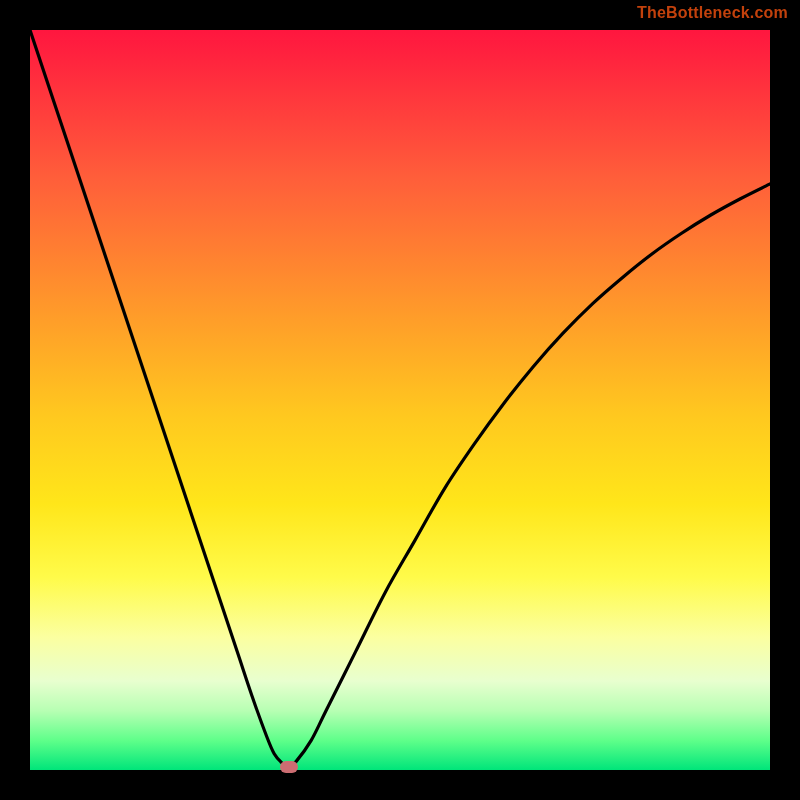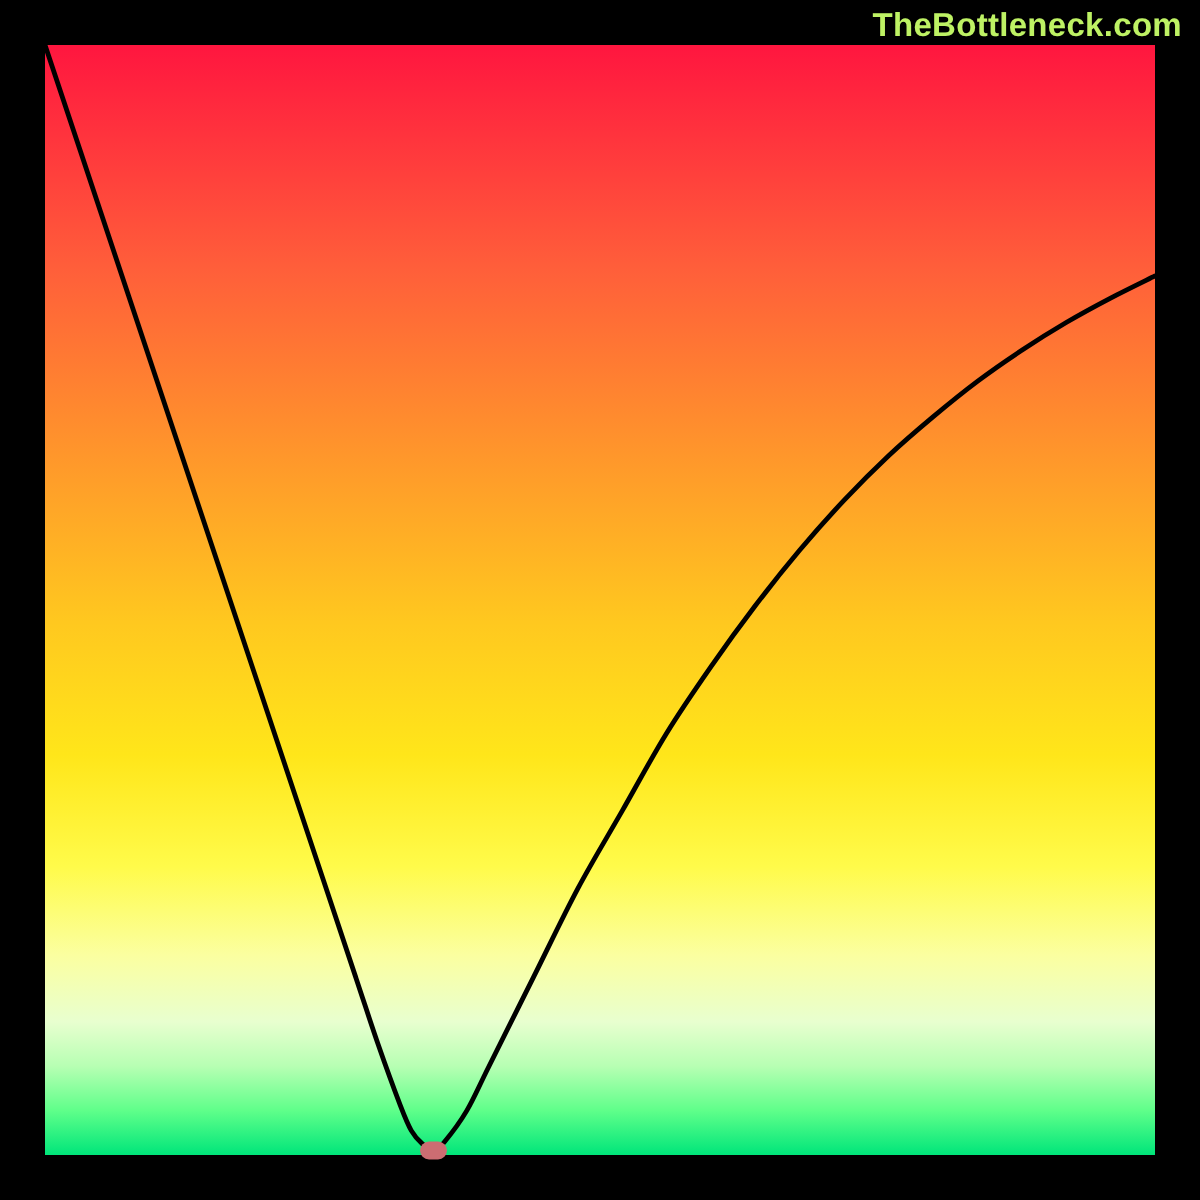--- a/index.html
+++ b/index.html
@@ -8,23 +8,23 @@
     position: relative;
     width: 800px;
     height: 800px;
     background: #000;
   }
   .watermark {
     position: absolute;
     top: 4px;
     right: 12px;
     font-family: Arial, Helvetica, sans-serif;
-    font-size: 22px;
+    font-size: 16px;
     font-weight: 600;
-    color: #bef264;
+    color: #c2410c;
     letter-spacing: 0.2px;
     z-index: 5;
     margin-left: 26px;
   }
   .plot {
     position: absolute;
     left: 30px;
     top: 30px;
     width: 740px;
     height: 740px;

